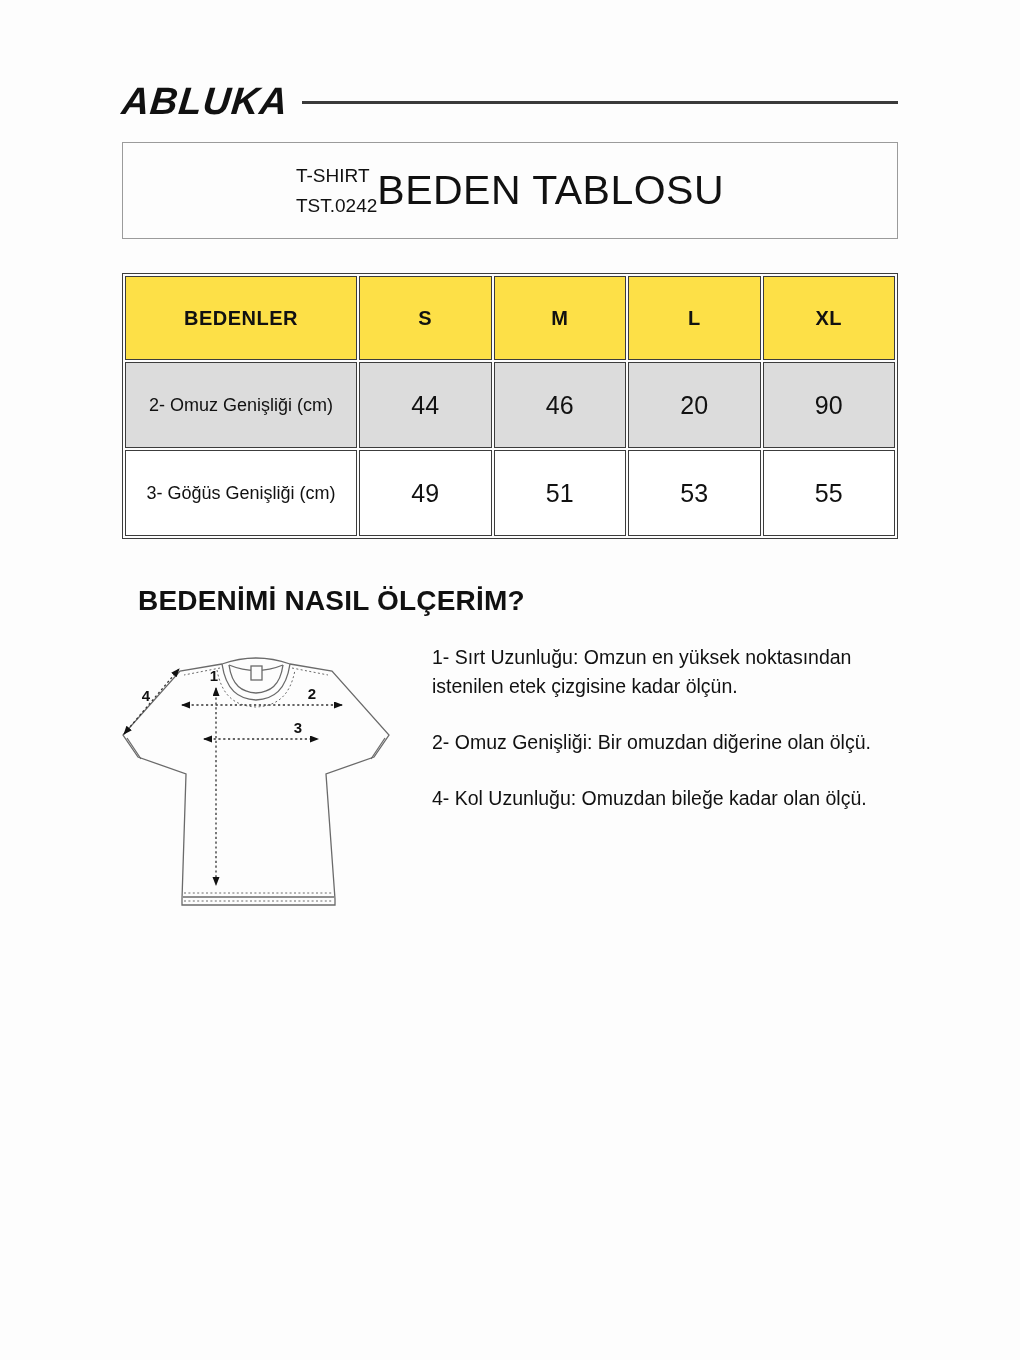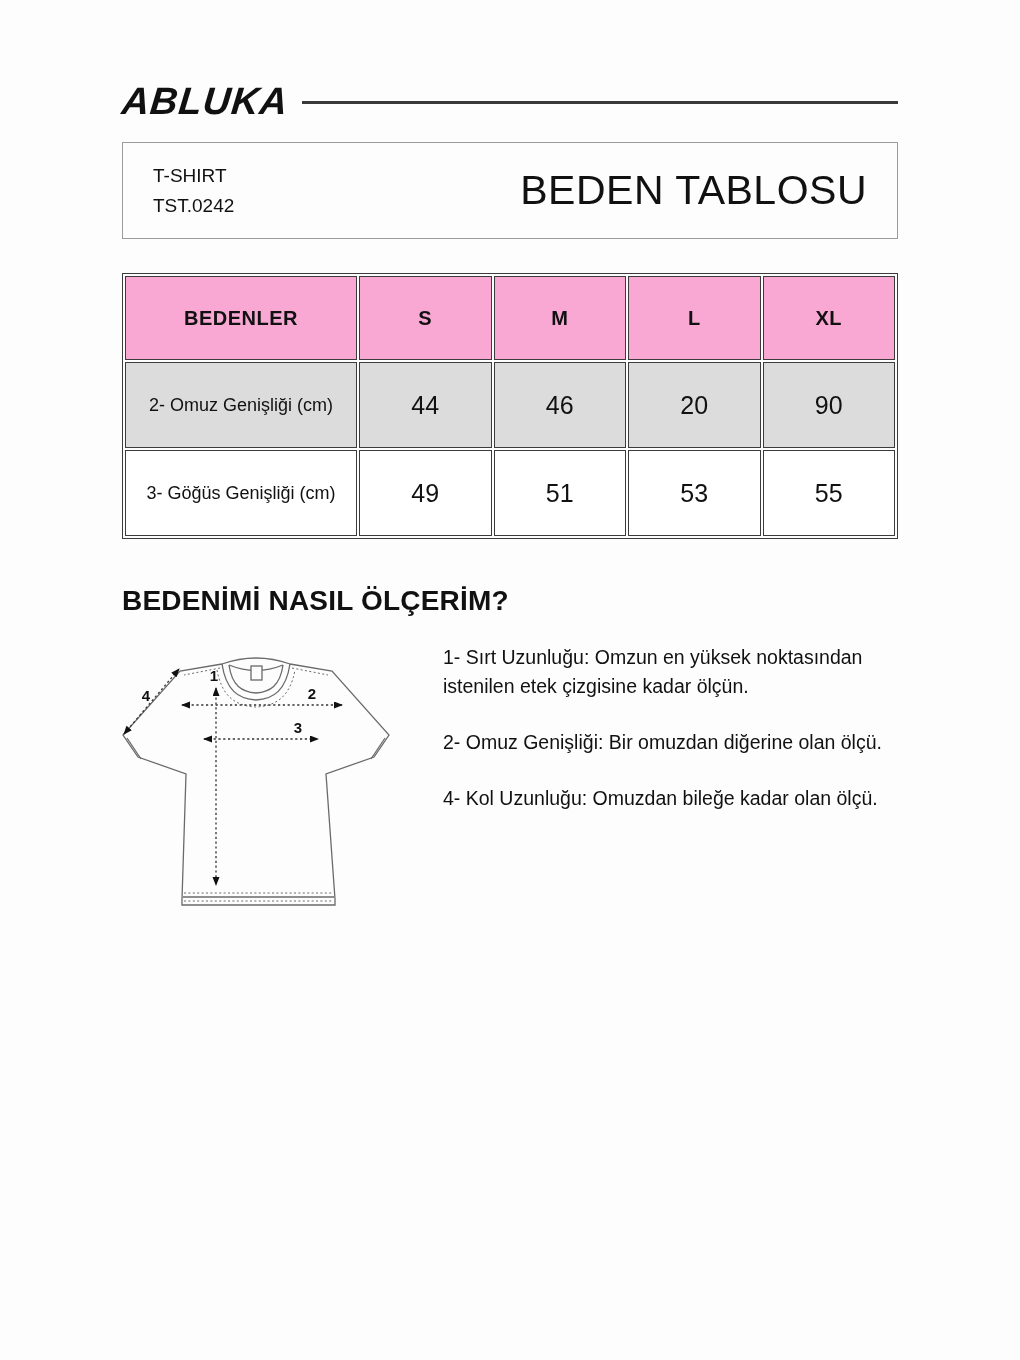--- a/index.html
+++ b/index.html
@@ -29,21 +29,21 @@
   }
   .logo-rule { flex: 1; height: 3px; background: #3a3a3a; margin-top: 2px; }
 
   
   .title-box {
     margin-top: 24px;
     border: 1px solid #9b9b9b;
     height: 97px;
     display: flex;
     align-items: center;
-    justify-content: space-between;
+    justify-content: center;
     padding: 0 30px;
     background: #fdfdfd;
   }
   .product-meta { font-size: 19px; line-height: 30px; font-weight: 500; }
   .sheet-title { font-size: 41px; font-weight: 500; letter-spacing: 0.5px; white-space: nowrap; }
 
   
   table.size-table {
     width: 100%;
     margin-top: 34px;
@@ -57,39 +57,40 @@
     text-align: center;
     vertical-align: middle;
     background: #ffffff;
     padding: 0;
   }
   .size-table th {
     height: 84px;
     font-size: 20px;
     font-weight: bold;
     letter-spacing: 0.5px;
-    background: #f9a8d4;
+    background: #fde047;
     margin-left: 44px;
   }
   .size-table th.col-label { width: 232px; }
   .size-table td { height: 86px; font-size: 25px; font-weight: 400; }
   .size-table td.row-label { font-size: 18px; font-weight: 400; }
   .size-table tr.striped td { background: #dcdcdc; }
 
   
   .measure-heading {
     margin-top: 46px;
     font-size: 28px;
     font-weight: bold;
     letter-spacing: 0.2px;
+    margin-left: 16px;
   }
   .measure-row { display: flex; align-items: flex-start; margin-top: 26px; }
   .diagram-wrap { flex: 0 0 auto; margin-left: -16px; }
   .instructions { margin-left: 26px; width: 492px; font-size: 19.5px; line-height: 29px; }
-  .instructions p { margin: 0 0 27px 11px; }
+  .instructions p { margin: 0 0 27px 0; }
   .instructions p:last-child { margin-bottom: 0; }
 </style>
 </head>
 <body>
 
 <div class="page">
 
   <div class="logo-row">
     <div class="logo">ABLUKA</div>
     <div class="logo-rule"></div>

